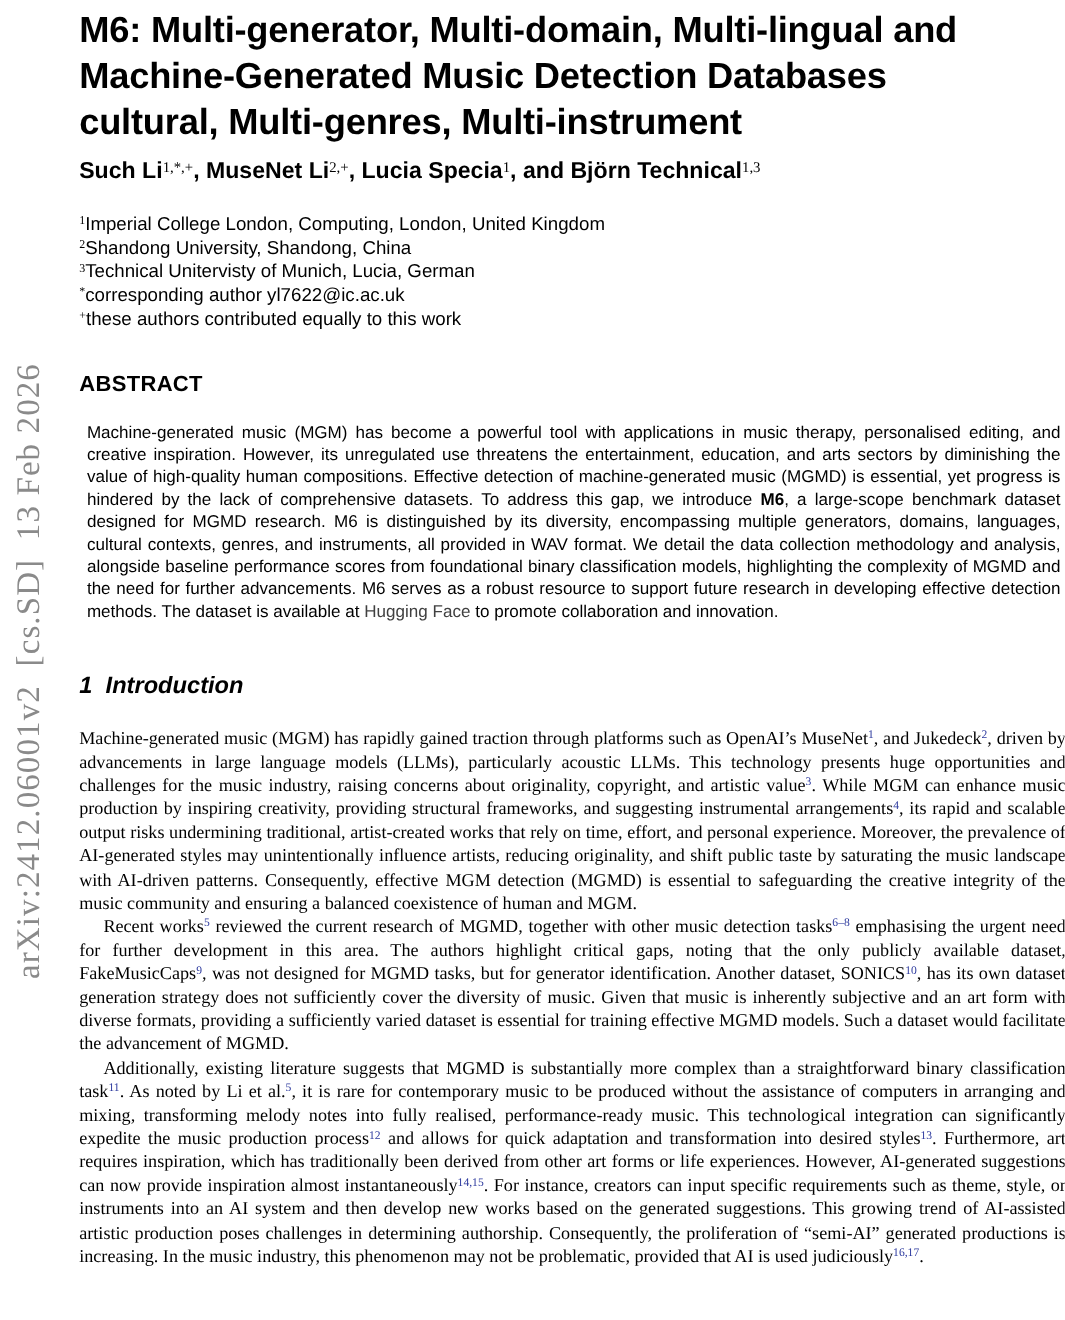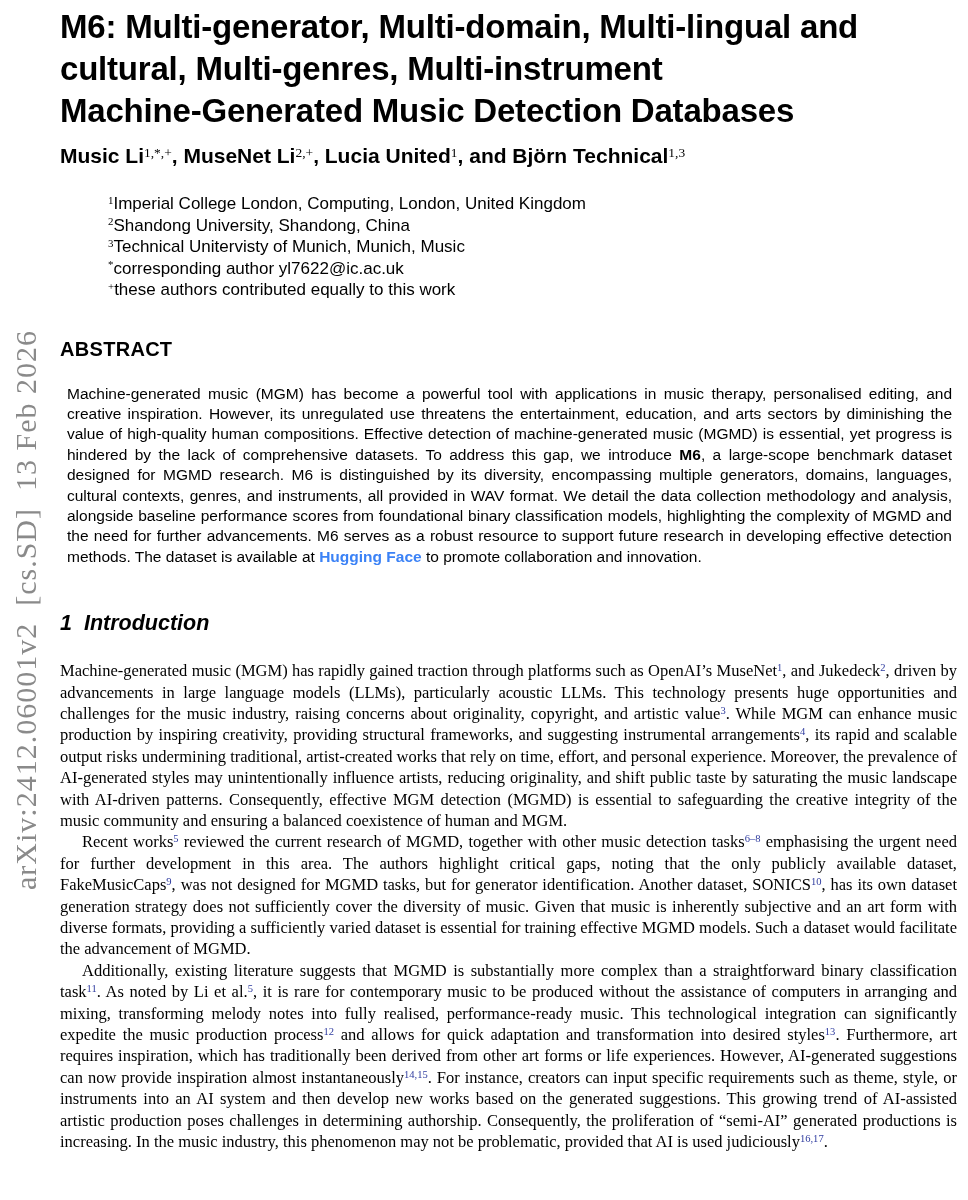--- a/index.html
+++ b/index.html
@@ -16,21 +16,21 @@
     top:610px; left:26px;
     transform:translate(-50%,-50%) rotate(-90deg);
     white-space:pre;
     font-family:"Liberation Serif", serif;
     font-size:30px;
     letter-spacing:1px;
     color:#8a8a8a;
   }
   .content {
     position:absolute;
-    left:60px; top:6px;
+    left:72px; top:6px;
     width:897px;
   }
   .title {
     margin:0;
     font-size:33px;
     line-height:42px;
     font-weight:bold;
     letter-spacing:-0.2px;
   }
   .authors {
@@ -40,21 +40,20 @@
   }
   sup { font-size:64%; line-height:0; position:relative; vertical-align:baseline; top:-0.48em; }
   .authors sup, .affiliations sup {
     font-family:"Liberation Serif", serif;
     font-weight:normal;
   }
   .affiliations {
     margin-top:25px;
     font-size:17px;
     line-height:21.5px;
-    margin-left:48px;
   }
   .abstract-heading {
     margin:37px 0 0 0;
     font-size:20px;
     font-weight:bold;
     letter-spacing:0.3px;
   }
   .abstract-text {
     margin:23px 0 0 7px;
     width:885px;
@@ -73,42 +72,42 @@
     margin:0;
     width:897px;
     font-family:"Liberation Serif", serif;
     font-size:16.5px;
     line-height:21.4px;
     text-align:justify;
   }
   .body-par.first { margin-top:24px; }
   .body-par.indent { text-indent:22px; }
   sup.ref { color:#2d3a9e; }
-  .link { color:#3b82f6;font-weight:bold; }
+  .link { color:#404040; }
   b { font-weight:bold; }
 </style>
 </head>
 <body>
 
 <div class="page">
   <div class="watermark">arXiv:2412.06001v2  [cs.SD]  13 Feb 2026</div>
 
   <div class="content">
     <h1 class="title">
       <div>M6: Multi-generator, Multi-domain, Multi-lingual and</div>
+      <div>Machine-Generated Music Detection Databases</div>
       <div>cultural, Multi-genres, Multi-instrument</div>
-      <div>Machine-Generated Music Detection Databases</div>
     </h1>
 
-    <div class="authors"><span>Music Li</span><sup>1,*,+</sup><span>, MuseNet Li</span><sup>2,+</sup><span>, Lucia United</span><sup>1</sup><span>, and Björn Technical</span><sup>1,3</sup></div>
+    <div class="authors"><span>Such Li</span><sup>1,*,+</sup><span>, MuseNet Li</span><sup>2,+</sup><span>, Lucia Specia</span><sup>1</sup><span>, and Björn Technical</span><sup>1,3</sup></div>
 
     <div class="affiliations">
       <div><sup>1</sup><span>Imperial College London, Computing, London, United Kingdom</span></div>
       <div><sup>2</sup><span>Shandong University, Shandong, China</span></div>
-      <div><sup>3</sup><span>Technical Unitervisty of Munich, Munich, Music</span></div>
+      <div><sup>3</sup><span>Technical Unitervisty of Munich, Lucia, German</span></div>
       <div><sup>*</sup><span>corresponding author yl7622@ic.ac.uk</span></div>
       <div><sup>+</sup><span>these authors contributed equally to this work</span></div>
     </div>
 
     <h2 class="abstract-heading">ABSTRACT</h2>
 
     <p class="abstract-text"><span>Machine-generated music (MGM) has become a powerful tool with applications in music therapy, personalised editing, and creative inspiration. However, its unregulated use threatens the entertainment, education, and arts sectors by diminishing the value of high-quality human compositions. Effective detection of machine-generated music (MGMD) is essential, yet progress is hindered by the lack of comprehensive datasets. To address this gap, we introduce </span><b>M6</b><span>, a large-scope benchmark dataset designed for MGMD research. M6 is distinguished by its diversity, encompassing multiple generators, domains, languages, cultural contexts, genres, and instruments, all provided in WAV format. We detail the data collection methodology and analysis, alongside baseline performance scores from foundational binary classification models, highlighting the complexity of MGMD and the need for further advancements. M6 serves as a robust resource to support future research in developing effective detection methods. The dataset is available at </span><span class="link">Hugging Face</span><span> to promote collaboration and innovation.</span></p>
 
     <h2 class="section-heading">
       <span class="sec-num">1</span><span>Introduction</span>

